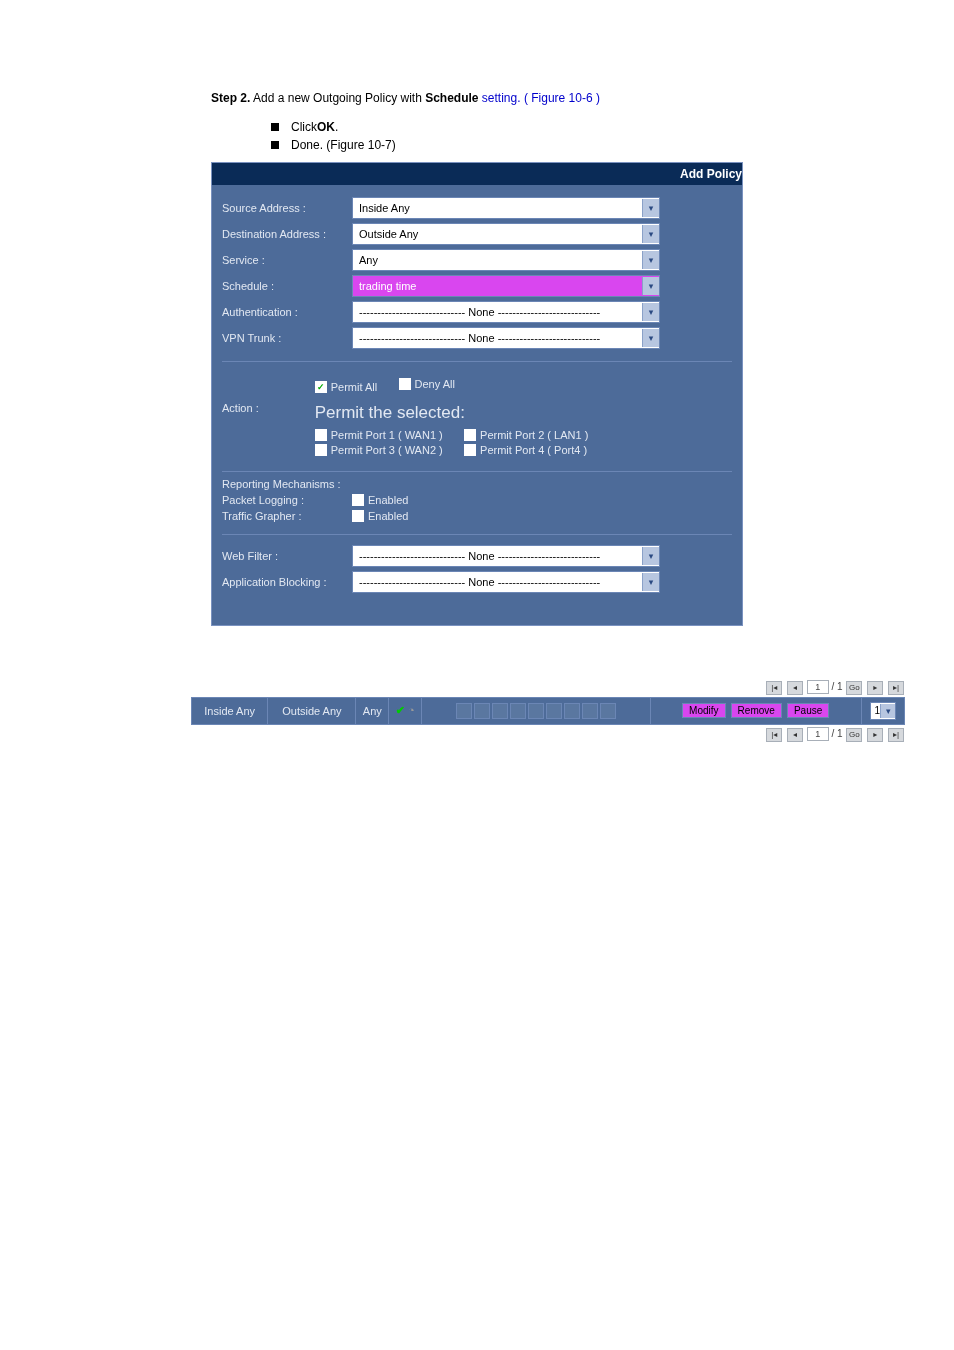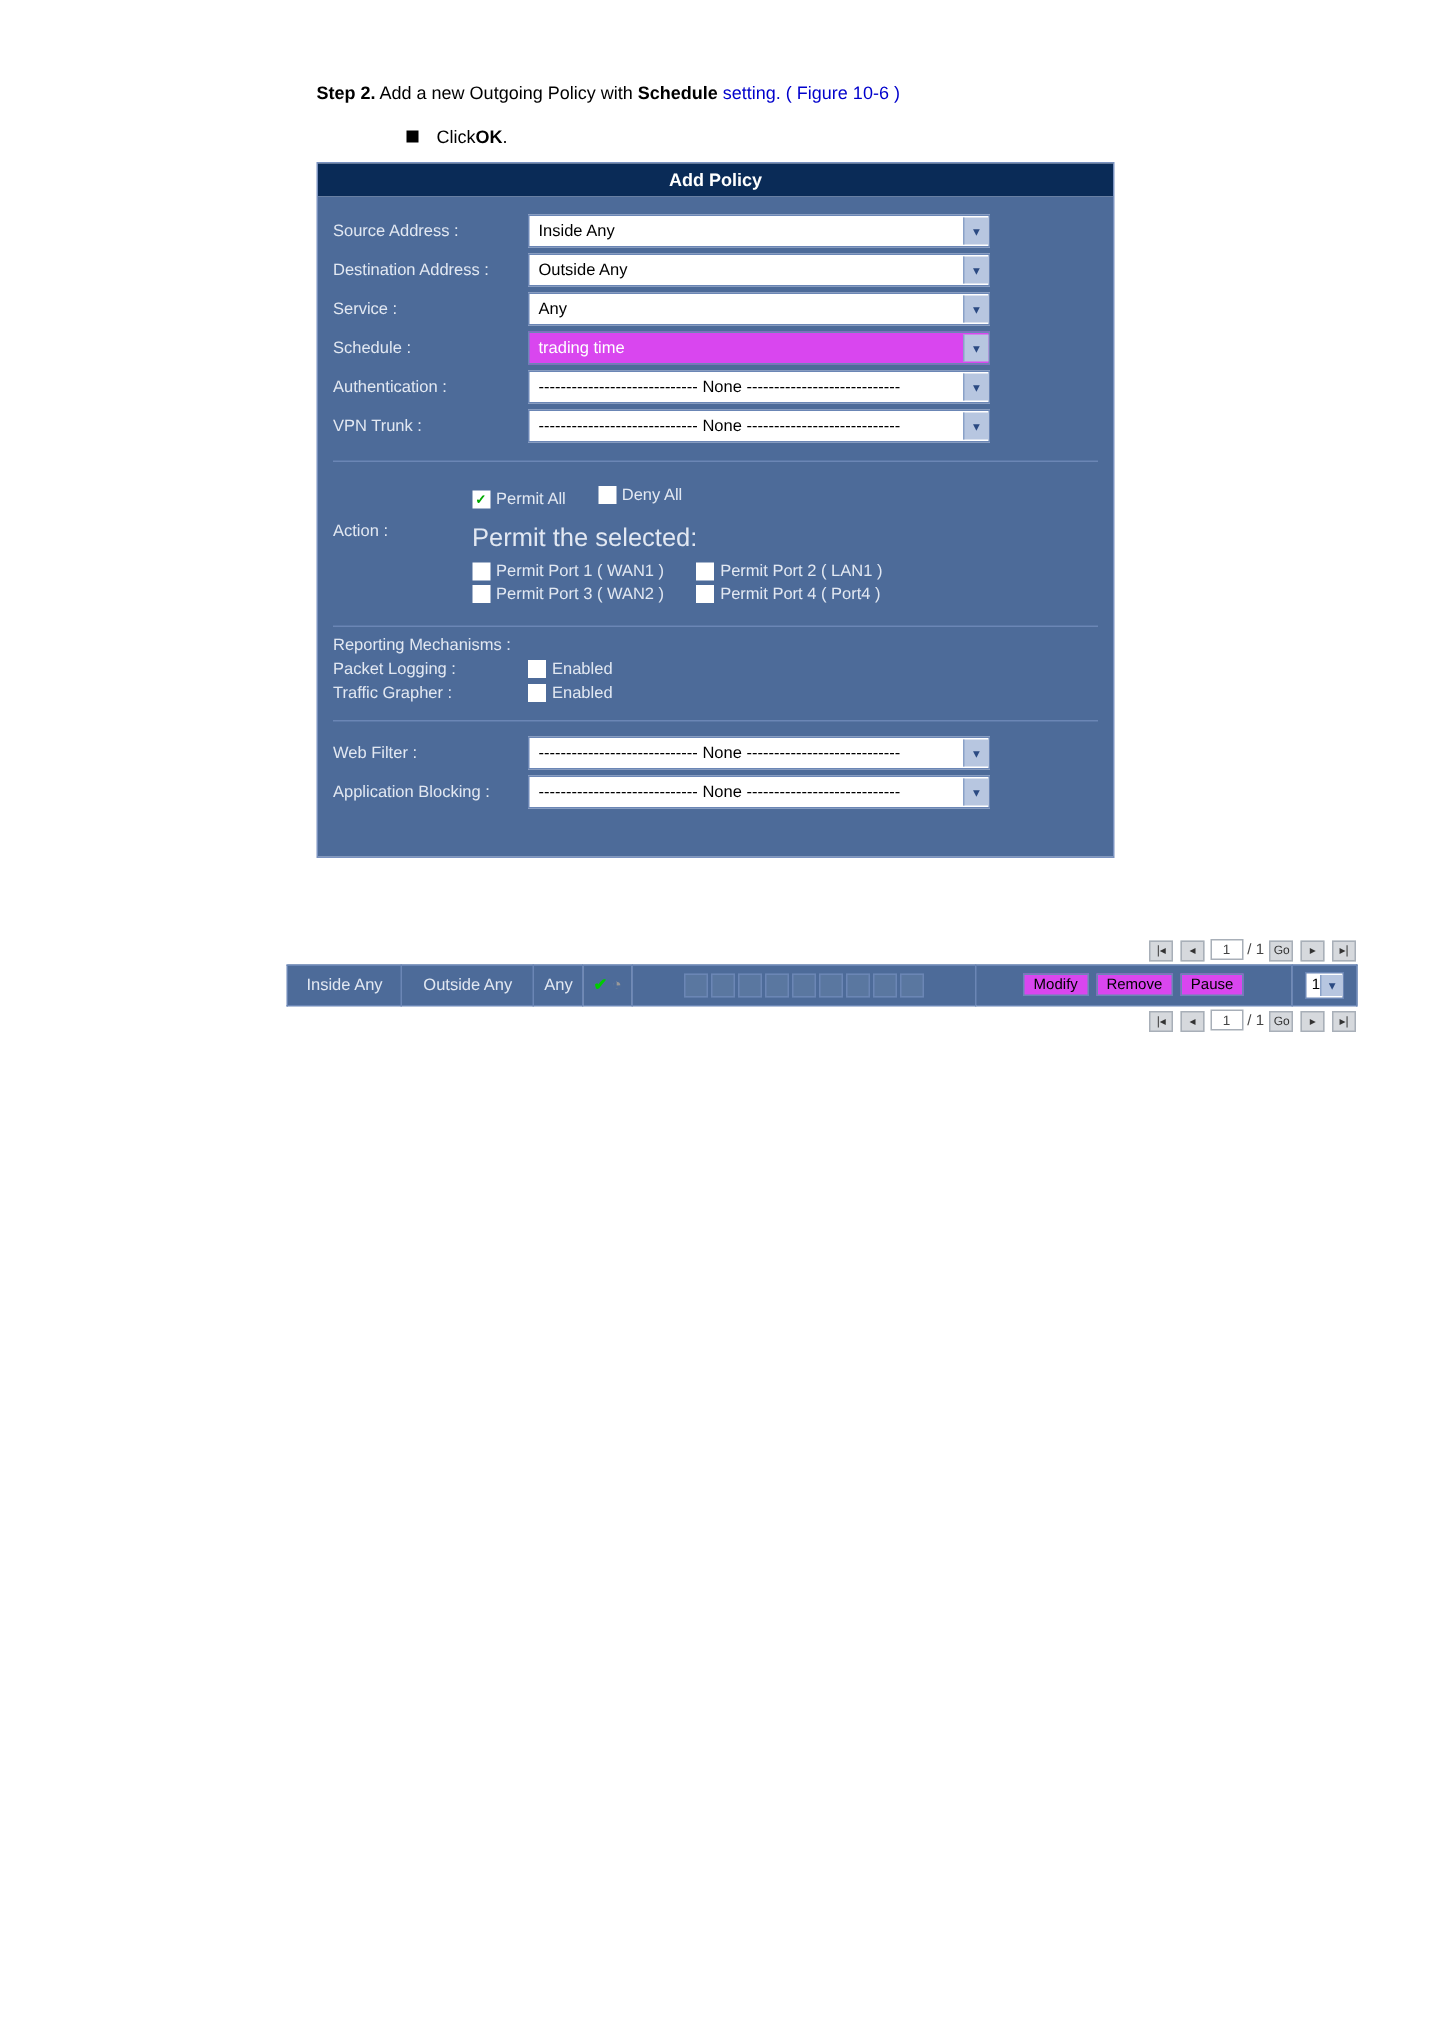--- a/index.html
+++ b/index.html
@@ -1,23 +1,23 @@
 <!DOCTYPE html>
 <html><head>
 <meta charset="utf-8">
 <style>
 body{margin:0;font-family:Arial,sans-serif;font-size:12px;background:#fff;color:#000}
-.page{width:812px;margin:0 auto;padding:52px 0 0 0;position:relative}
+.page{width:812px;margin:0 auto;padding:88px 0 0 0;position:relative}
 .intro{margin:0 140px 10px 140px;color:#000;line-height:1.8}
 .intro .blue{color:#0000cc}
 .bullets{margin-left:200px}
 .bullets .row{display:flex;align-items:center;margin-bottom:4px}
 .sq{width:8px;height:8px;background:#000;margin-right:12px}
 .panel{margin:10px 140px 0 140px;border:1px solid #7a92c0}
-.panel-header{background:#0a2b57;color:#fff;text-align:center;font-weight:bold;padding:4px 0;font-size:12px}
+.panel-header{background:#0a2b57;color:#fff;text-align:right;font-weight:bold;padding:4px 0;font-size:12px}
 .panel-body{background:#4d6b99;color:#fff;padding:8px 10px}
 .field{display:flex;align-items:center;margin:4px 0}
 .label{width:130px;color:#e2e8f2;font-size:11px}
 .select{width:300px;height:20px;background:#fff;color:#000;border:1px solid #6b86b5;display:flex;align-items:center;justify-content:space-between;padding:0 0 0 6px;font-size:11px}
 .select.highlight{background:#d946ef;color:#fff}
 .caret{width:16px;height:18px;background:#b7c6e0;display:flex;align-items:center;justify-content:center;color:#2b4a82;font-size:9px;border-left:1px solid #8aa1c8}
 .action-block{margin-top:12px;border-top:1px solid #6b86b5;padding-top:12px}
 .chk{width:12px;height:12px;background:#fff;display:inline-flex;align-items:center;justify-content:center;margin-right:4px;vertical-align:middle;font-size:9px;color:#0a0}
 .chk.checked::before{content:'✓';color:#0a0;font-weight:bold}
 .inline{display:inline-flex;align-items:flex-start;margin-right:18px;color:#e2e8f2;font-size:11px}
@@ -58,20 +58,26 @@
   <span class="blue">Figure 10-6</span>
   <span class="blue">)</span>
 </div>
 
 <div class="bullets">
   <div class="row">
     <span class="sq"></span>
     <span>Click </span>
     <span><b>OK</b></span>.
   </div>
+  <div class="row">
+    <span class="sq"></span>
+    <span>Done. (</span>
+    <span class="blue">Figure 10-7</span>
+    <span class="blue">)</span>
+  </div>
 </div>
 
 <div class="panel">
   <div class="panel-header">Add Policy</div>
   <div class="panel-body">
 
     <div class="field">
       <div class="label">Source Address :</div>
       <div class="select">
             <span>Inside Any</span>

